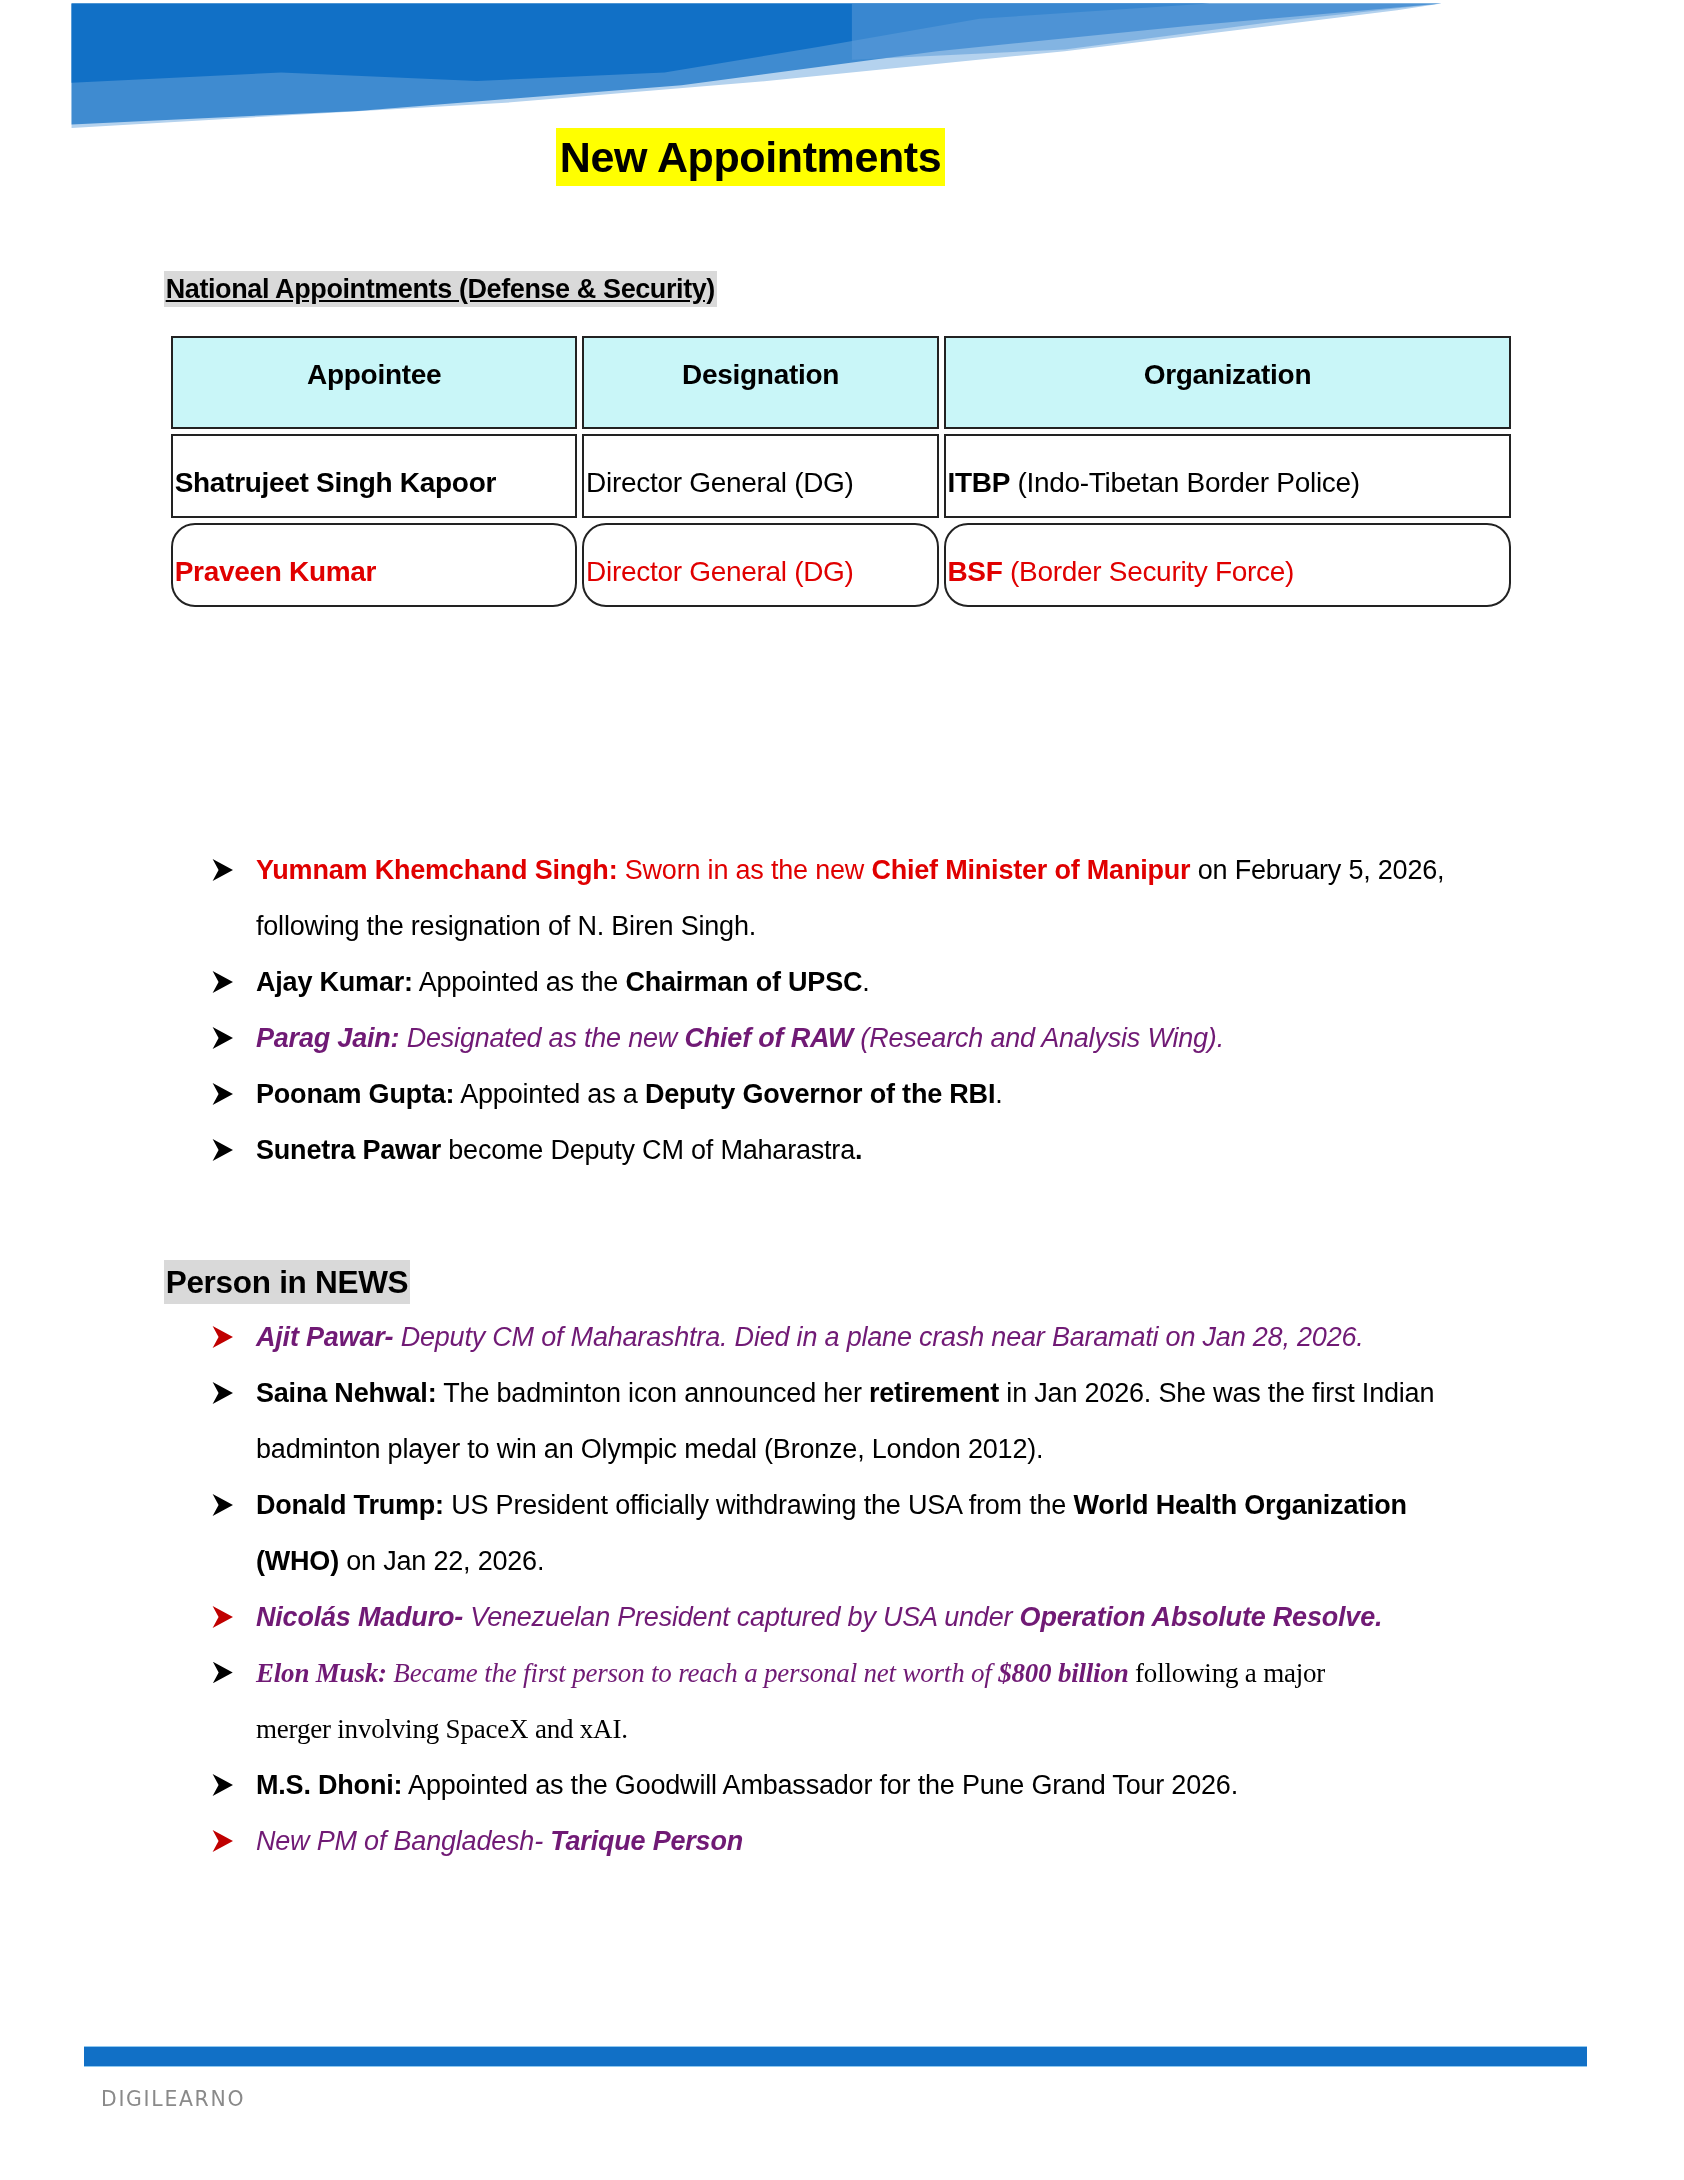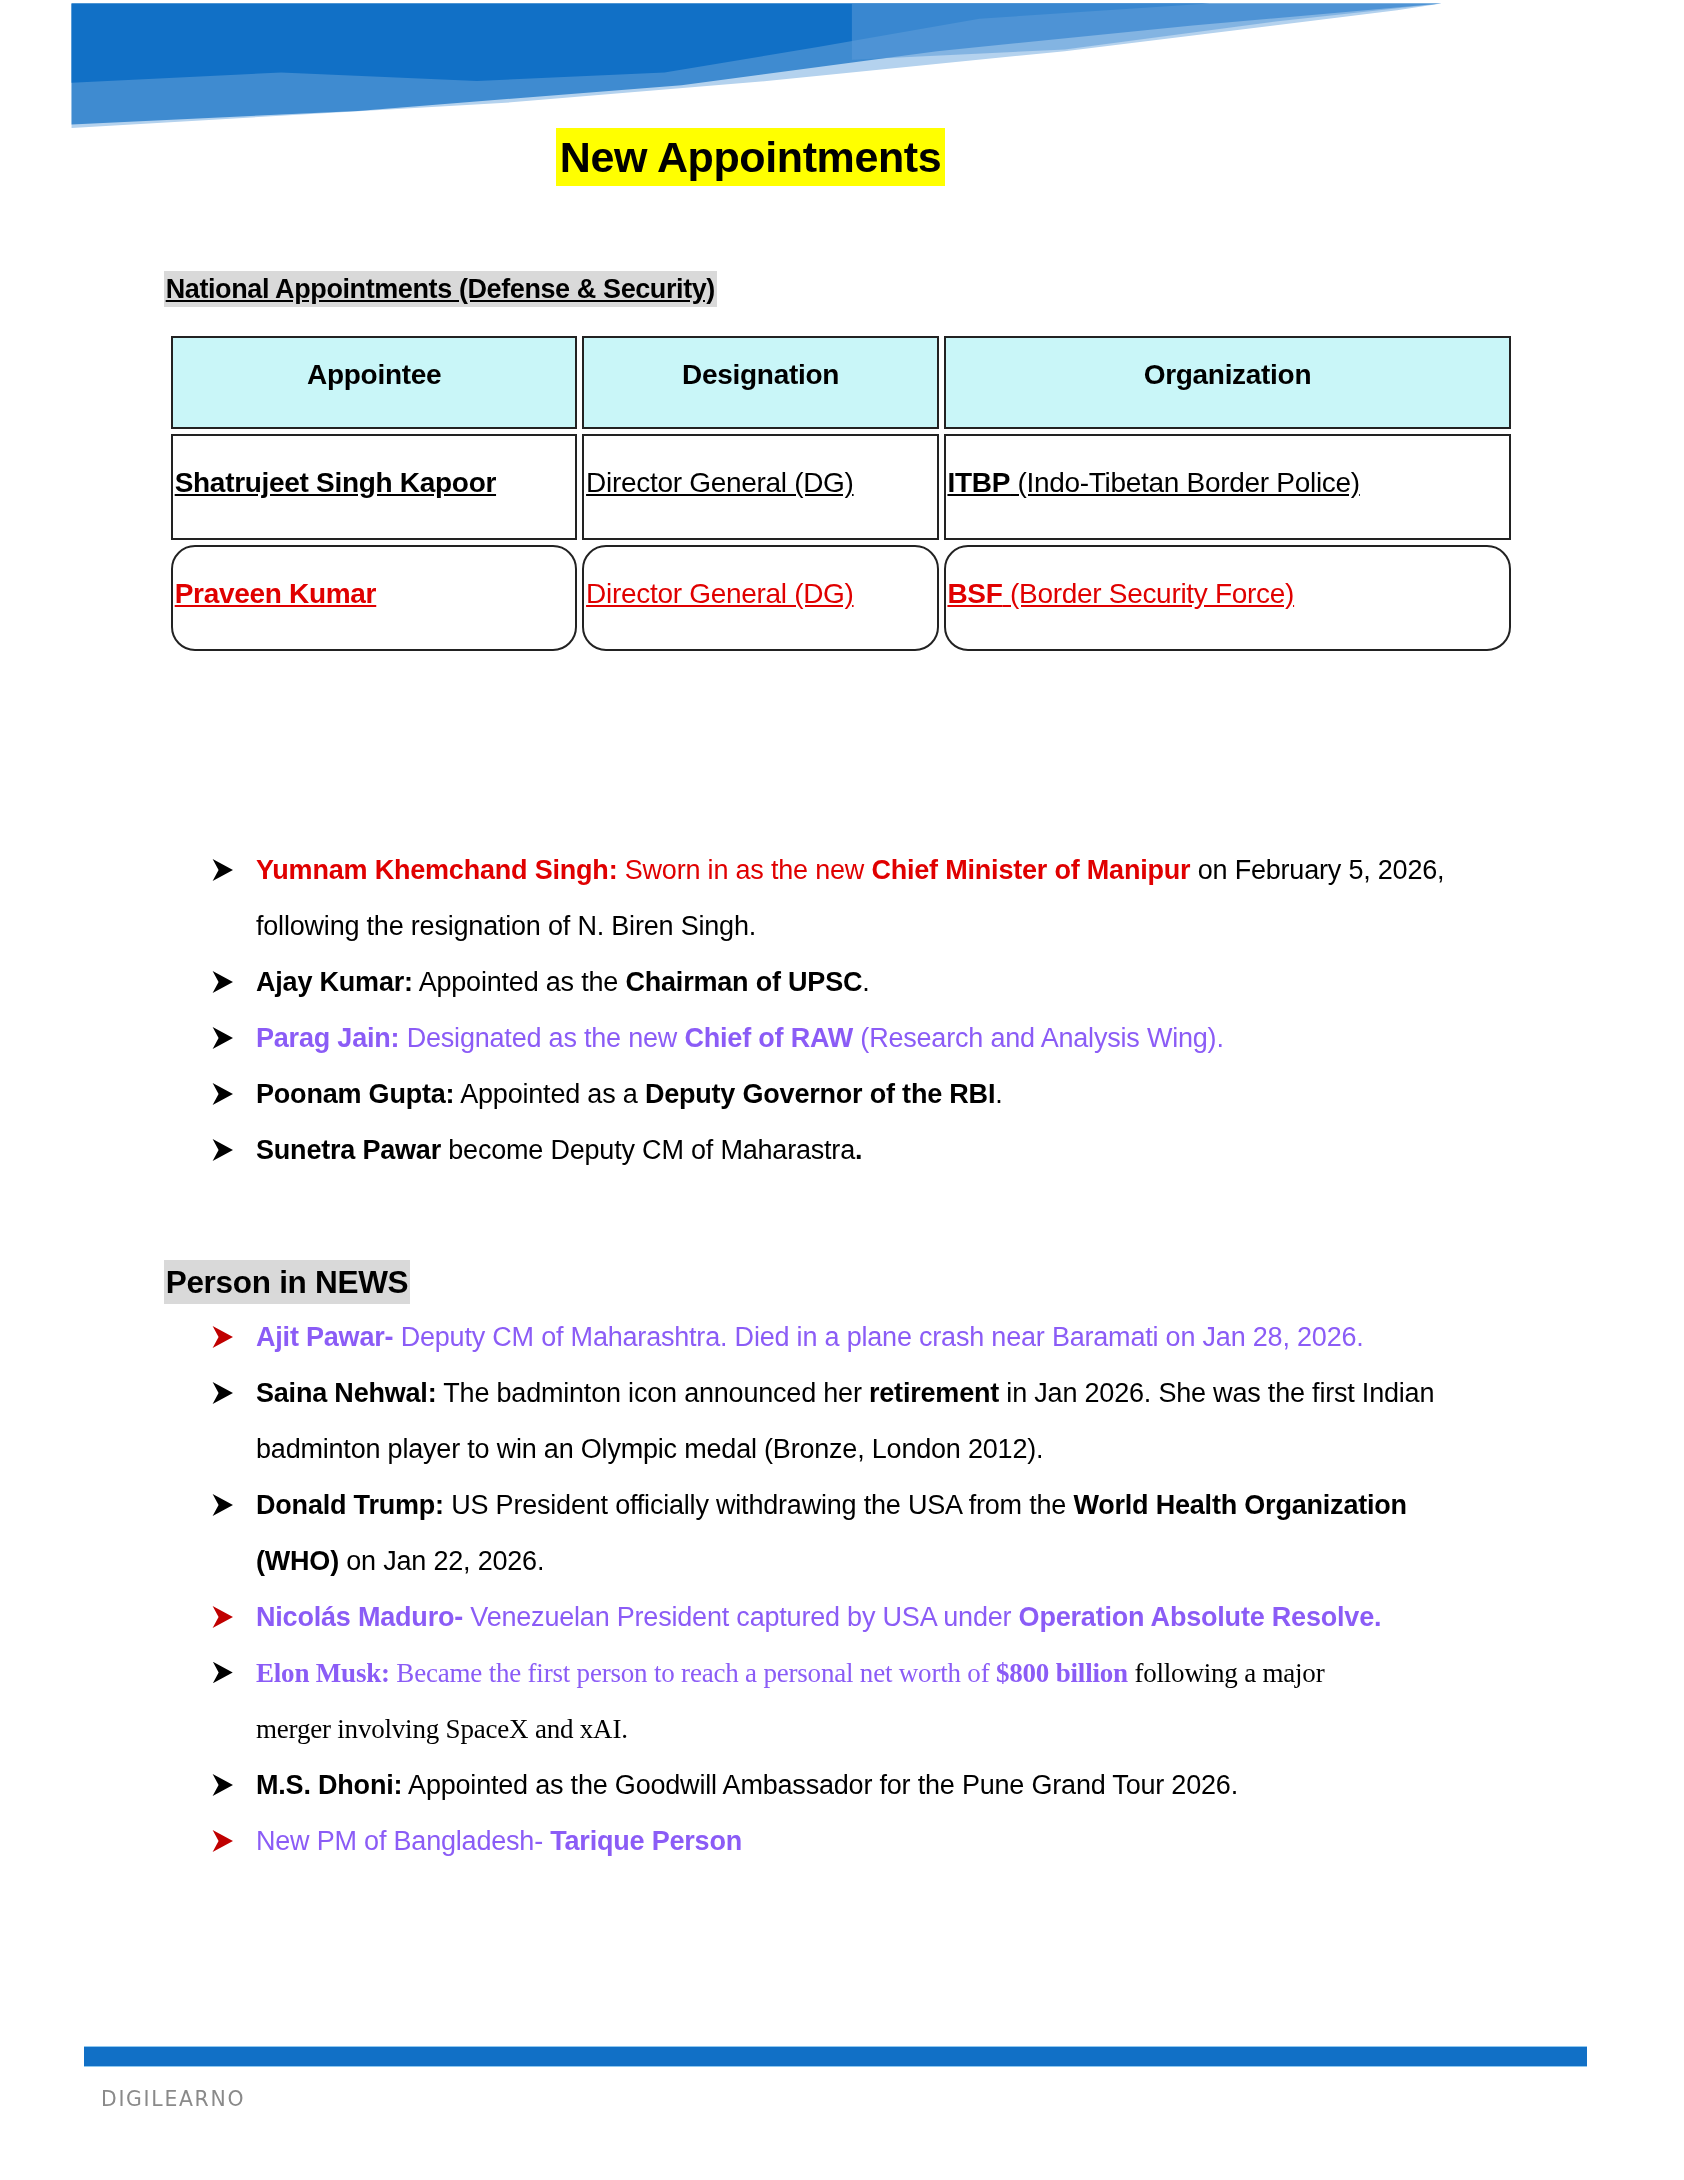--- a/index.html
+++ b/index.html
@@ -13,25 +13,25 @@
                        padding: 0 1.7px; }
     .sh1 { left: 164px; top: 271px; font-size: 27px; line-height: 36px; letter-spacing: -0.4px; text-decoration: underline; }
     .sh2 { left: 164px; top: 1260px; font-size: 31.5px; line-height: 44px; letter-spacing: -0.3px; }
 
     .tbl { position: absolute; left: 166px; top: 331px; border-collapse: separate;
            border-spacing: 5.1px; }
     .tbl td, .tbl th { border: 2.6px double #222; padding: 0 1.7px; vertical-align: top;
                        font-size: 28px; letter-spacing: -0.3px; }
     .tbl th { background: #c9f6f8; height: 68px; text-align: center; font-weight: bold;
               padding-top: 21px; }
-    .tbl td { height: 106px; padding-top: 31px; box-sizing: border-box; text-align: left; text-decoration: underline; }
+    .tbl td { height: 84px; padding-top: 31px; box-sizing: border-box; text-align: left; }
     .col1 { width: 399px; } .col2 { width: 349px; } .col3 { width: 560px; }
     .b { font-weight: bold; }
     .red { color: #e00000; border-radius: 24px; }
-    .dred { color: #8b5cf6; }
+    .dred { color: #701a75; font-style: italic; }
 
     .list { position: absolute; left: 210px; width: 1312px; margin: 0; padding: 0; list-style: none; }
     .list li { position: relative; padding-left: 46px; font-size: 27px; line-height: 56px;
                letter-spacing: -0.2px; }
     .list li .bullet { position: absolute; left: 0; top: 0; width: 25.6px; height: 56px; }
     .list1 { top: 842px; }
     .list2 { top: 1309px; }
     .serif { font-family: "Liberation Serif", "DejaVu Serif", serif; font-size: 29px; line-height: 55px; letter-spacing: 0; }
 
     .footer-bar { position: absolute; left: 84px; top: 2046px; width: 1503px; height: 19px;

